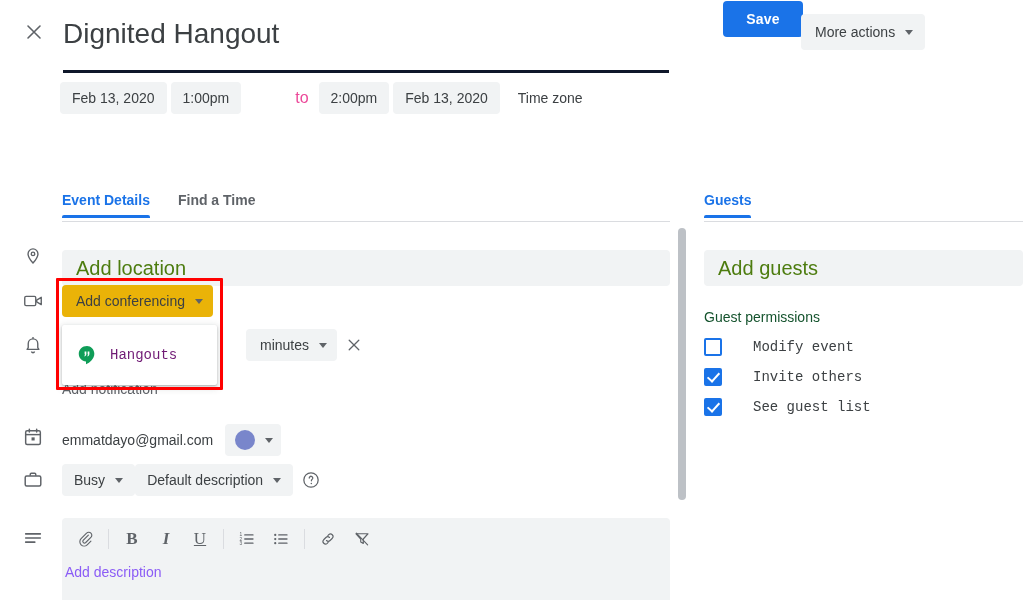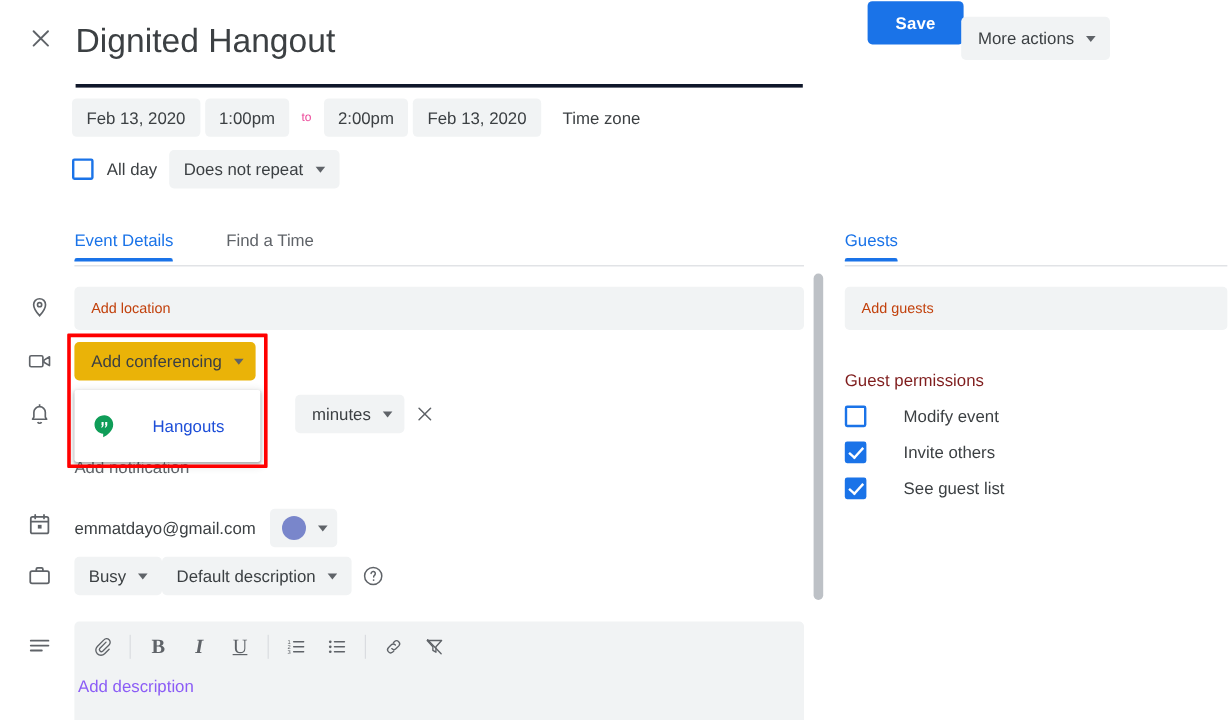--- a/index.html
+++ b/index.html
@@ -59,21 +59,21 @@
   .pill {
     background: #f1f3f4; border: none; border-radius: 4px;
     height: 32px; padding: 0 12px;
     display: flex; align-items: center;
     font-size: 14px; color: #3c4043; cursor: pointer;
     font-family: "Liberation Sans", sans-serif;
     white-space: nowrap;
     text-align: right;
   }
   .plain-text {
-    font-size: 10px; color: #ec4899; padding: 0 6px; white-space: nowrap;
+    font-size: 16px; color: #ec4899; padding: 0 6px; white-space: nowrap; margin-left: 44px;
   }
   .tz-text {
     font-size: 14px; color: #3c4043; margin-left: 14px; white-space: nowrap;
   }
 
   .allday-row {
     position: absolute; left: 60px; top: 125px;
     display: flex; align-items: center; gap: 0px;
   }
   .cbox {
@@ -89,21 +89,21 @@
     content: ""; position: absolute;
     left: 4px; top: 0px; width: 5px; height: 10px;
     border: solid #fff; border-width: 0 2px 2px 0;
     transform: rotate(42deg);
   }
   .allday-label { font-size: 14px; color: #3c4043; margin: 0 10px 0 11px; }
 
   
   .tabs-left {
     position: absolute; left: 62px; top: 192px;
-    display: flex; gap: 16px;
+    display: flex; gap: 0px; font-weight: bold;
   }
   .tab {
     font-size: 14px; padding: 0 0 10px 0; margin-right: 28px;
     color: #5f6368; cursor: pointer; position: relative;
     white-space: nowrap;
   }
   .tab.active { color: #1a73e8; }
   .tab.active::after {
     content: ""; position: absolute; left: 0; right: 0; bottom: 0;
     height: 3px; background: #1a73e8; border-radius: 2px 2px 0 0;
@@ -123,23 +123,24 @@
   
   .rail-icon {
     position: absolute; left: 22px; width: 22px; height: 22px;
     color: #5f6368;
   }
   .rail-icon svg { display: block; }
 
   
   .field-box {
     position: absolute; background: #f1f3f4; border: none; border-radius: 4px;
-    font-family: "Liberation Sans", sans-serif; font-size: 12px;
-    color: #c2410c; display: flex; align-items: center; padding: 0 14px;
+    font-family: "Liberation Sans", sans-serif; font-size: 20px;
+    color: #4d7c0f; display: flex; align-items: center; padding: 0 14px;
     cursor: text;
+    margin-top: 11px;
   }
   .location-field {
     left: 62px; top: 239px; width: 608px; height: 36px;
   }
   .guests-field {
     left: 704px; top: 239px; width: 319px; height: 36px;
   }
 
   
   .conf-btn {
@@ -185,21 +186,21 @@
     background: #ffffff; border-radius: 2px;
     box-shadow: 0 2px 6px 2px rgba(60,64,67,.15), 0 1px 2px 0 rgba(60,64,67,.3);
     z-index: 10;
     display: flex; align-items: center;
   }
   .conf-menu-item {
     display: flex; align-items: center; width: 100%;
     height: 100%; padding: 0 14px; cursor: pointer;
   }
   .hangouts-icon { width: 22px; height: 22px; flex: none; }
-  .conf-menu-label { font-size: 14px; color: #1d4ed8; margin-left: 29px; }
+  .conf-menu-label { font-size: 14px; color: #701a75; margin-left: 12px; font-family: Liberation Mono, monospace; }
 
   
   .highlight-box {
     position: absolute; left: 56px; top: 278px;
     width: 167px; height: 112px;
     border: 3px solid #ff0000; border-radius: 1px;
     z-index: 20; pointer-events: none;
   }
 
   
@@ -245,25 +246,25 @@
     font-size: 15px;
   }
   .tb-sep { width: 1px; height: 20px; background: #dadce0; margin: 0 6px; }
   .desc-placeholder {
     font-size: 14px; color: #8b5cf6; padding: 4px 0 0 3px;
   }
 
   
   .guest-perm-title {
     position: absolute; left: 704px; top: 309px;
-    font-size: 14px; color: #7f1d1d;
+    font-size: 14px; color: #14532d;
   }
   .perm-row {
     position: absolute; left: 704px;
-    display: flex; align-items: center;
+    display: flex; align-items: center; font-family: Liberation Mono, monospace;
   }
   .perm-label { font-size: 14px; color: #3c4043; margin-left: 31px; }
 
   
   .scrollbar-track {
     position: absolute; left: 676px; top: 228px;
     width: 12px; height: 330px;
   }
   .scrollbar-thumb {
     position: absolute; left: 678px; top: 228px;
@@ -302,28 +303,20 @@
 
   <div class="datetime-row">
     <div class="pill">Feb 13, 2020</div>
     <div class="pill">1:00pm</div>
     <div class="plain-text">to</div>
     <div class="pill">2:00pm</div>
     <div class="pill">Feb 13, 2020</div>
     <div class="tz-text">Time zone</div>
   </div>
 
-  <div class="allday-row">
-    <span class="cbox"></span>
-    <span class="allday-label">All day</span>
-    <div class="pill" style="gap:10px;">
-      <span>Does not repeat</span>
-      <span class="caret"></span>
-    </div>
-  </div>
 
   <div class="tabs-left">
     <div class="tab active">Event Details</div>
     <div class="tab">Find a Time</div>
   </div>
   <div class="tabs-underline"></div>
 
   <div class="tabs-left tabs-right" style="left:704px;">
     <div class="tab active">Guests</div>
   </div>

